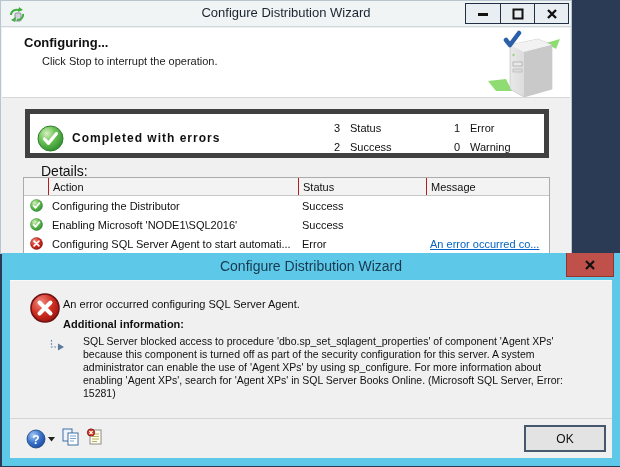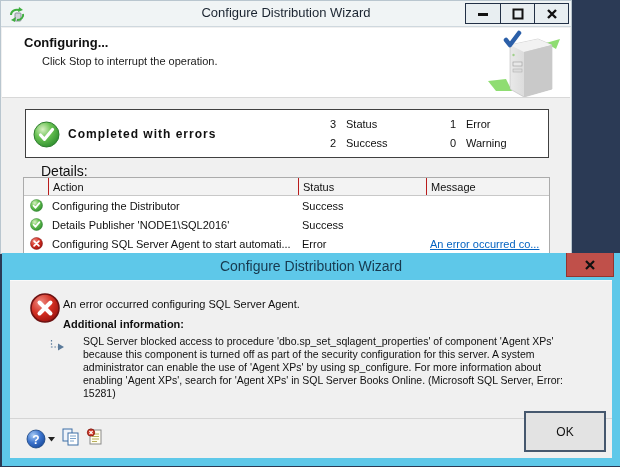--- a/index.html
+++ b/index.html
@@ -39,21 +39,21 @@
     position:absolute; left:1px; right:1px; top:27px; height:70px;
     background:#ffffff; border-bottom:1px solid #d8d8d8;
   }
   .wiz-title { position:absolute; left:22px; top:7px; font-size:13px; font-weight:bold; color:#101010; }
   .wiz-sub   { position:absolute; left:40px; top:27px; font-size:11px; color:#202020; }
   .server-art { position:absolute; right:6px; top:1px; }
 
   
   .summary-box {
     position:absolute; left:24px; top:108px; width:524px; height:49px;
-    background:#ffffff; border:1px solid #404040;
+    background:#ffffff; border:5px solid #404040;
   }
   .summary-status-icon { position:absolute; left:7px; top:11px; }
   .summary-status {
     position:absolute; left:42px; top:17px;
     font-size:12px; font-weight:bold; color:#101010; letter-spacing:1px;
   }
   .count { position:absolute; font-size:11px; color:#101010; }
   .count .num { display:inline-block; width:20px; text-align:right; margin-right:10px; }
   .c0 { left:290px; top:8px; }  .c1 { left:290px; top:27px; }
   .c2 { left:410px; top:8px; }  .c3 { left:410px; top:27px; }
@@ -101,21 +101,21 @@
     margin-left:18px; width:494px;
     font-size:10.5px; line-height:13px; color:#101010;
   }
   .dlg-footer {
     position:absolute; left:0; right:0; bottom:0; height:40px;
     border-top:1px solid #d5d5d5;
   }
   .footer-icons { position:absolute; left:16px; top:9px; display:flex; align-items:center; gap:7px; }
   .help-btn { display:flex; align-items:center; gap:2px; }
   .ok-btn {
-    position:absolute; right:6px; bottom:6px; width:82px; height:41px;
+    position:absolute; right:6px; bottom:6px; width:82px; height:27px;
     background:#e3e3e3; border:2px solid #46586e;
     font-family:"Liberation Sans", sans-serif; font-size:12px; color:#101010;
     display:flex; align-items:center; justify-content:center;
   }
 </style>
 </head>
 <body>
 
 <svg width="0" height="0" style="position:absolute">
   <defs>
@@ -226,21 +226,21 @@
       <div class="cell">Success</div>
       <div class="cell"></div>
     </div>
     <div class="trow">
       <div class="cell icon-cell">
         <svg width="13" height="13" viewBox="0 0 27 27">
             <circle cx="13.5" cy="13.5" r="12.5" fill="url(#gradGreen)" stroke="#2e7d2e"></circle>
             <path d="M7.5 14 l4 4.3 L19.5 8.5" fill="none" stroke="#fff" stroke-width="3.6" stroke-linecap="round" stroke-linejoin="round"></path>
           </svg>
       </div>
-      <div class="cell">Details Publisher 'NODE1\SQL2016'</div>
+      <div class="cell">Enabling Microsoft 'NODE1\SQL2016'</div>
       <div class="cell">Success</div>
       <div class="cell"></div>
     </div>
     <div class="trow">
       <div class="cell icon-cell">
         <svg width="13" height="13" viewBox="0 0 27 27">
             <circle cx="13.5" cy="13.5" r="12.5" fill="url(#gradRed)" stroke="#7e1414"></circle>
             <path d="M8.5 8.5 L18.5 18.5 M18.5 8.5 L8.5 18.5" stroke="#fff" stroke-width="3.6" stroke-linecap="round"></path>
           </svg>
       </div>

